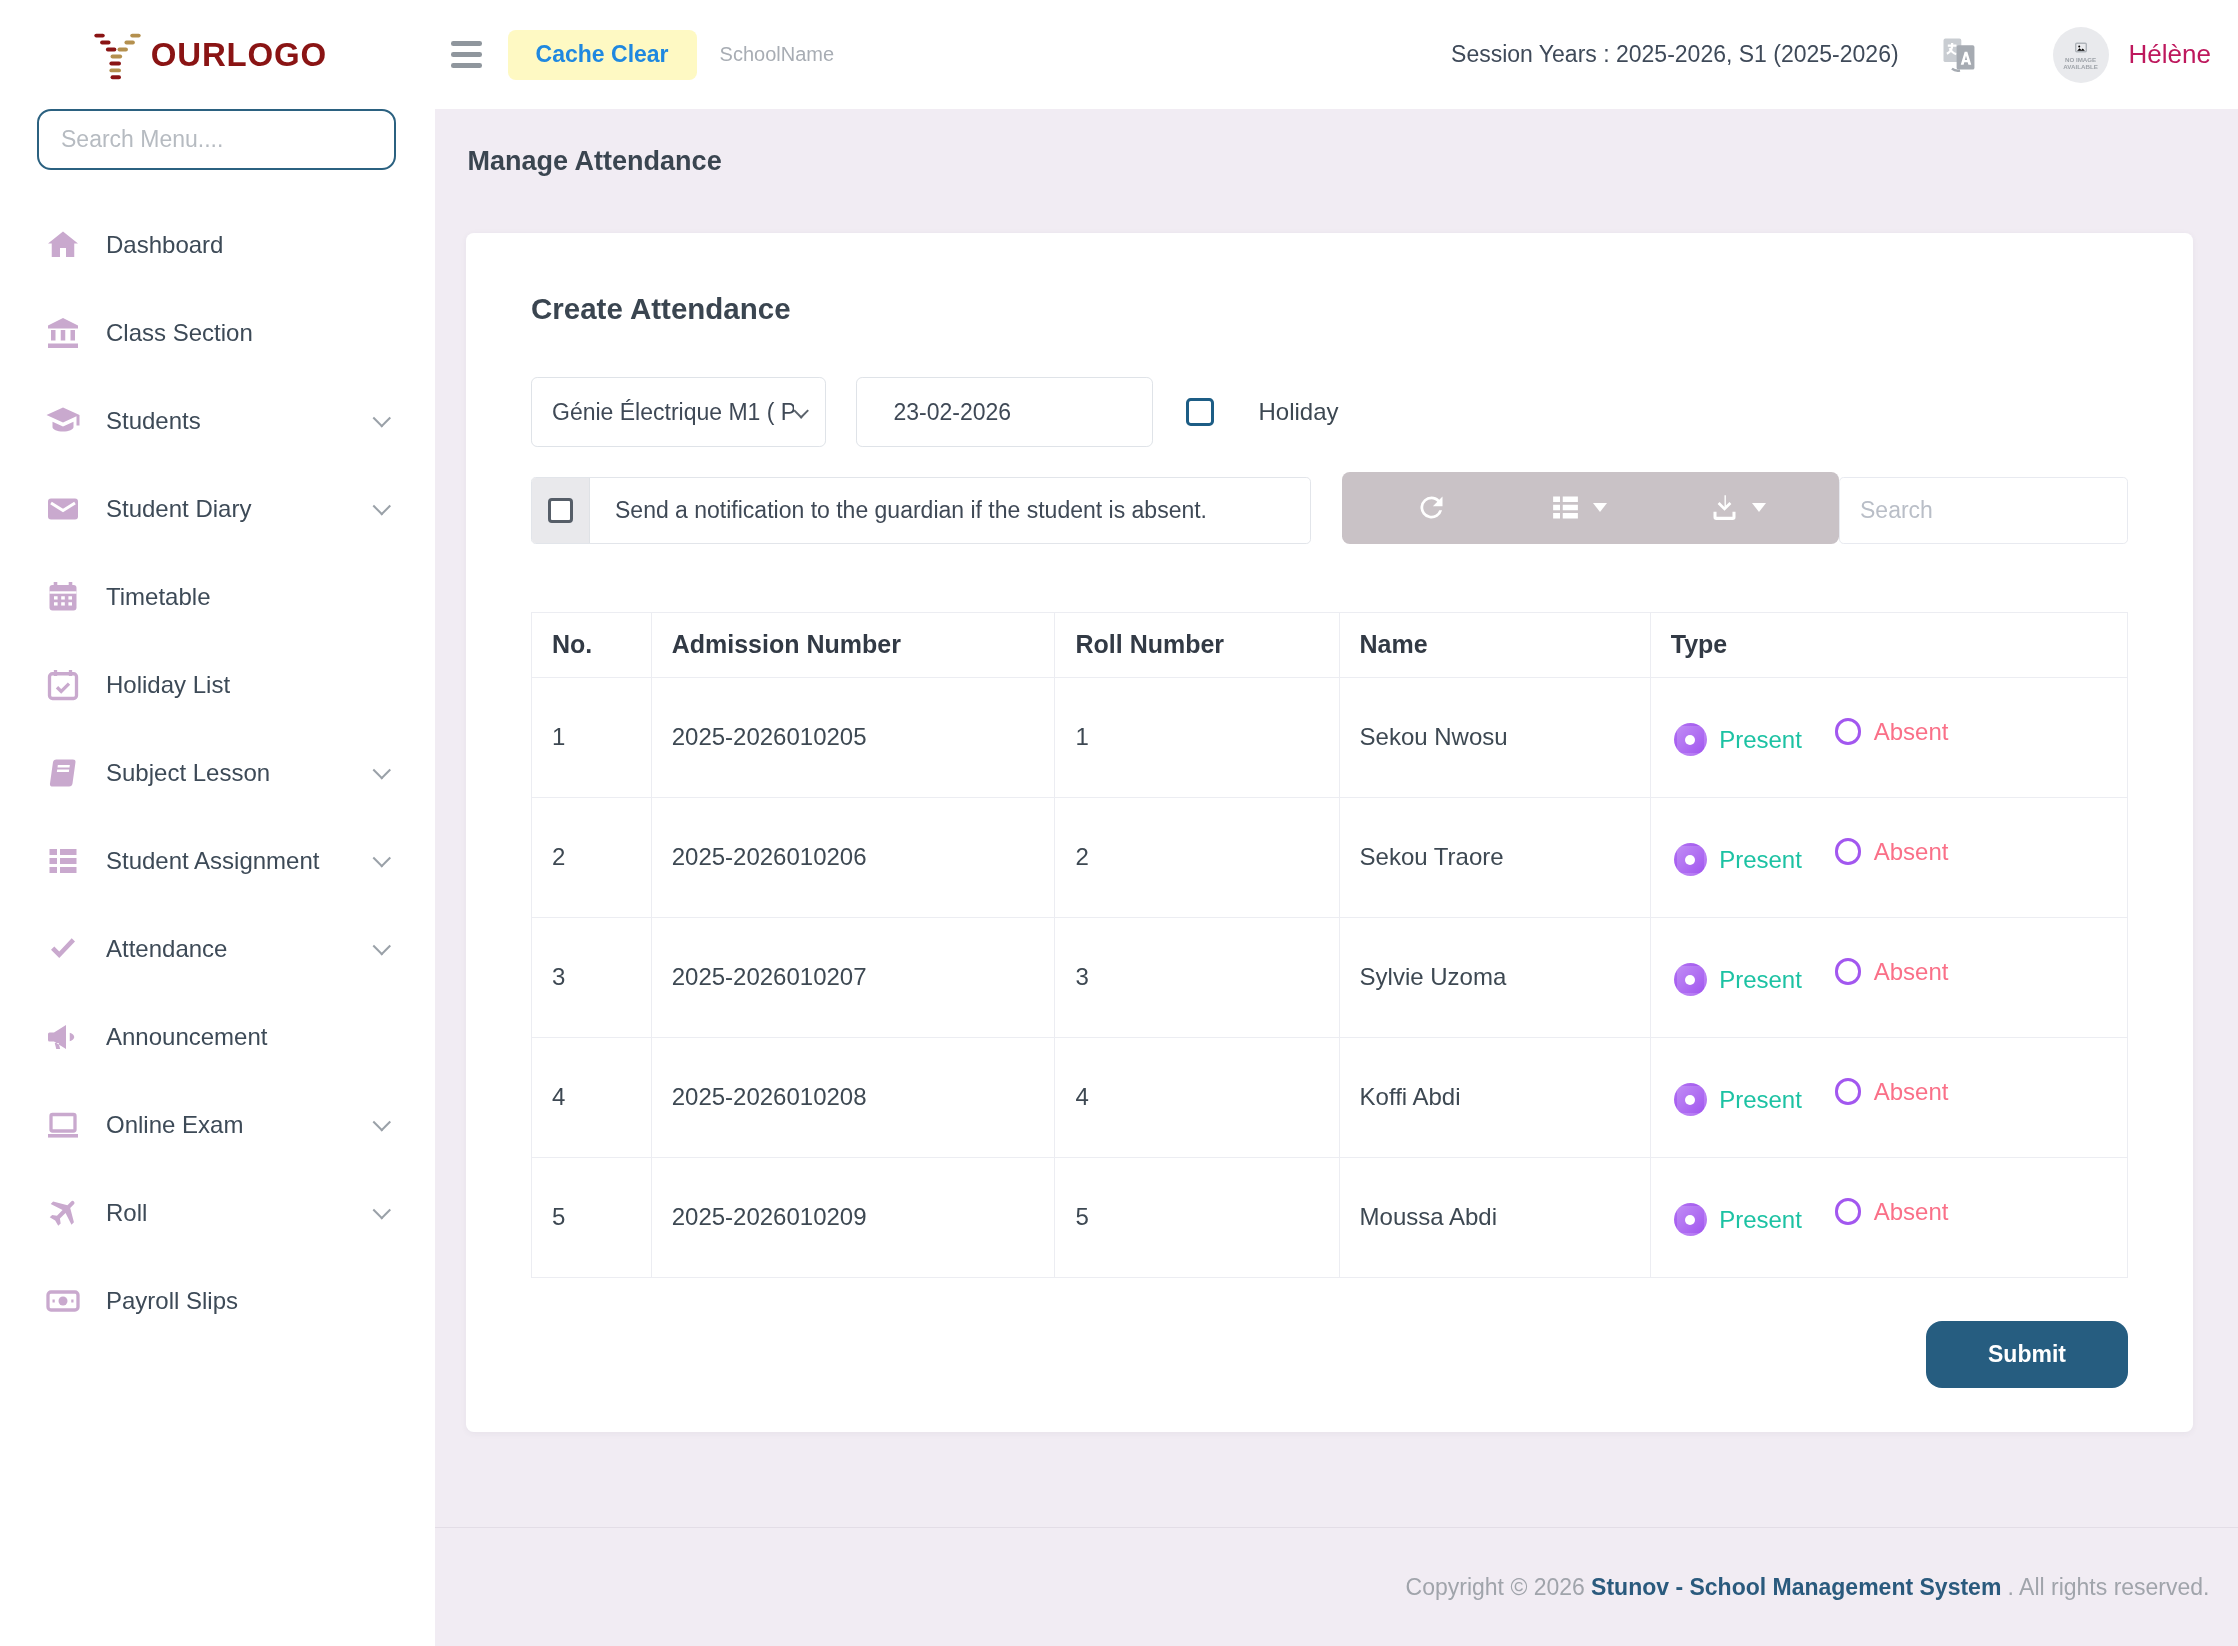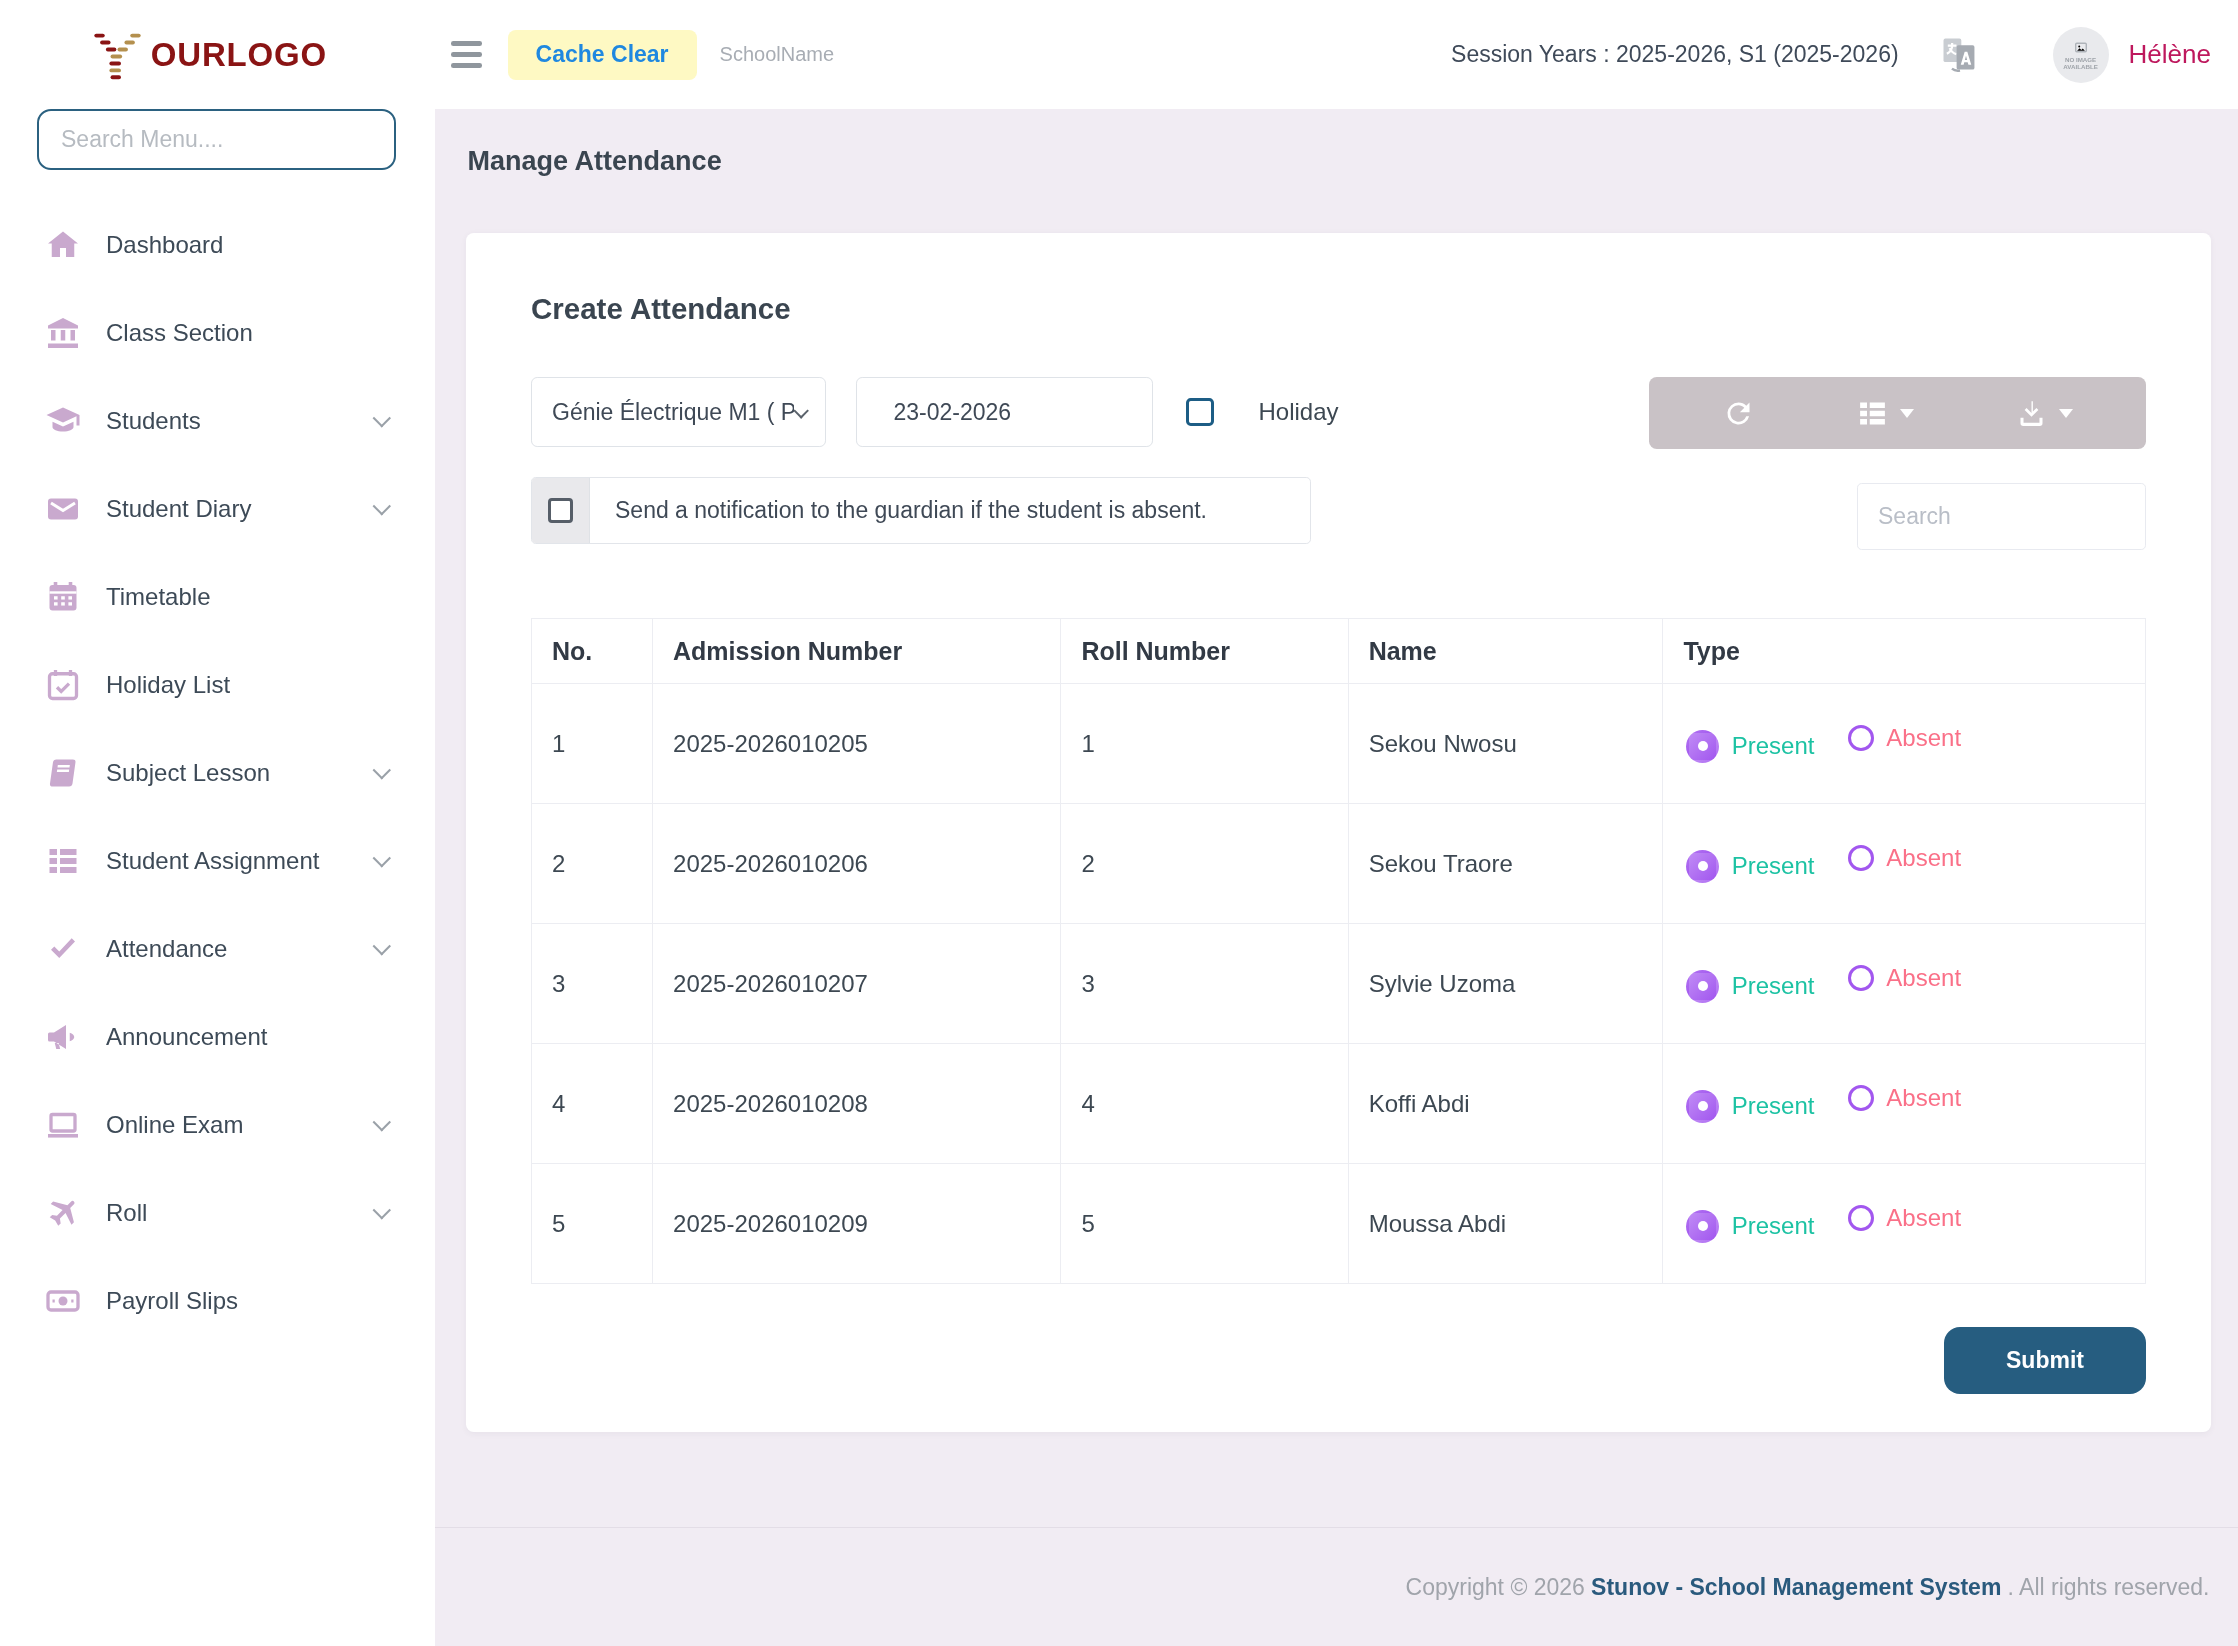--- a/index.html
+++ b/index.html
@@ -52,21 +52,21 @@
   .translate svg { width:45px; height:45px; color:#a6abb2; }
   .avatar {
     margin-left:72px; width:56px; height:56px; border-radius:50%; background:#e9eaed;
     display:flex; flex-direction:column; align-items:center; justify-content:center; cursor:pointer; overflow:hidden;
   }
   .avatar svg { width:20px; height:17px; color:#aeb3b9; }
   .avatar-txt { font-size:6.2px; color:#9ea3a9; text-align:center; line-height:7px; width:45px; font-weight:700; }
   .user { margin-left:20px; font-size:26px; color:#be185d; cursor:pointer; }
 
   
-  .content { flex:1; background:var(--content-bg,#f1ecf3); padding:37px 28px 0 31px; }
+  .content { flex:1; background:var(--content-bg,#f1ecf3); padding:37px 46px 0 31px; }
   .page-title { font-size:27px; font-weight:600; color:#3a4550; padding-left:1.6px; }
 
   .card {
     margin-top:56px; background:#fff; border-radius:7.8px; box-shadow:0 1.6px 6.2px rgba(60,50,70,.05);
     padding:59px 65px 61px 65px; height:1199px;
   }
   .card-title { font-size:29.5px; font-weight:700; color:#3a4550; }
 
   .controls-row { display:flex; justify-content:space-between; margin-top:51px; }
   .left-controls { flex:1; }
@@ -87,21 +87,21 @@
   .cb.gray { width:25px; height:25px; border:3.1px solid #565e68; border-radius:3.9px; }
   .holiday-label { font-size:24px; color:#3d4852;margin-left:28px; }
 
   .notify-group {
     margin-top:29.5px; width:780px; height:67px; border:1.6px solid #e2e5ea; border-radius:4.7px;
     background:#fff; display:flex; align-items:stretch; overflow:hidden;
   }
   .addon { width:58px; background:#e9e9ec; border-right:1.6px solid #dfe2e6; display:flex; align-items:center; justify-content:center; }
   .notify-text { display:flex; align-items:center; padding-left:25px; font-size:23px; color:#3f4956; }
 
-  .right-controls { display:flex; flex-direction:column; align-items:flex-end; }
+  .right-controls { display:flex; flex-direction:row; align-items:flex-end; }
   .toolbar {
     width:497px; height:72px; background:#c9c2c6; border-radius:7.8px;
     display:flex; align-items:center; justify-content:space-around; padding:0 23px;
   }
   .toolbar button { background:none; border:none; cursor:pointer; display:flex; align-items:center; gap:11px; }
   .toolbar svg { width:33px; height:33px; fill:#fff; }
   .caret { width:0; height:0; border-left:7.8px solid transparent; border-right:7.8px solid transparent; border-top:9.3px solid #fff; }
   .table-search {
     margin-top:34px; width:289px; height:67px; border:1.6px solid #e8eaf0; border-radius:4.7px;
     padding:0 20px; font-size:23px; color:#3f4956; outline:none; font-family:inherit; background:#fff;

